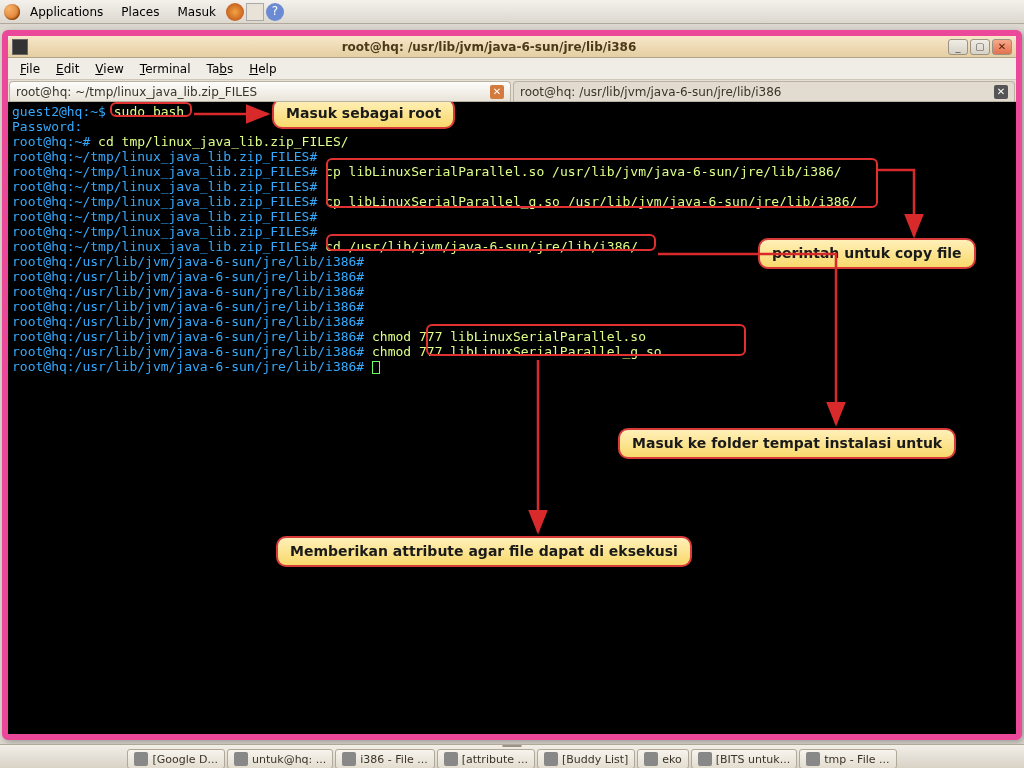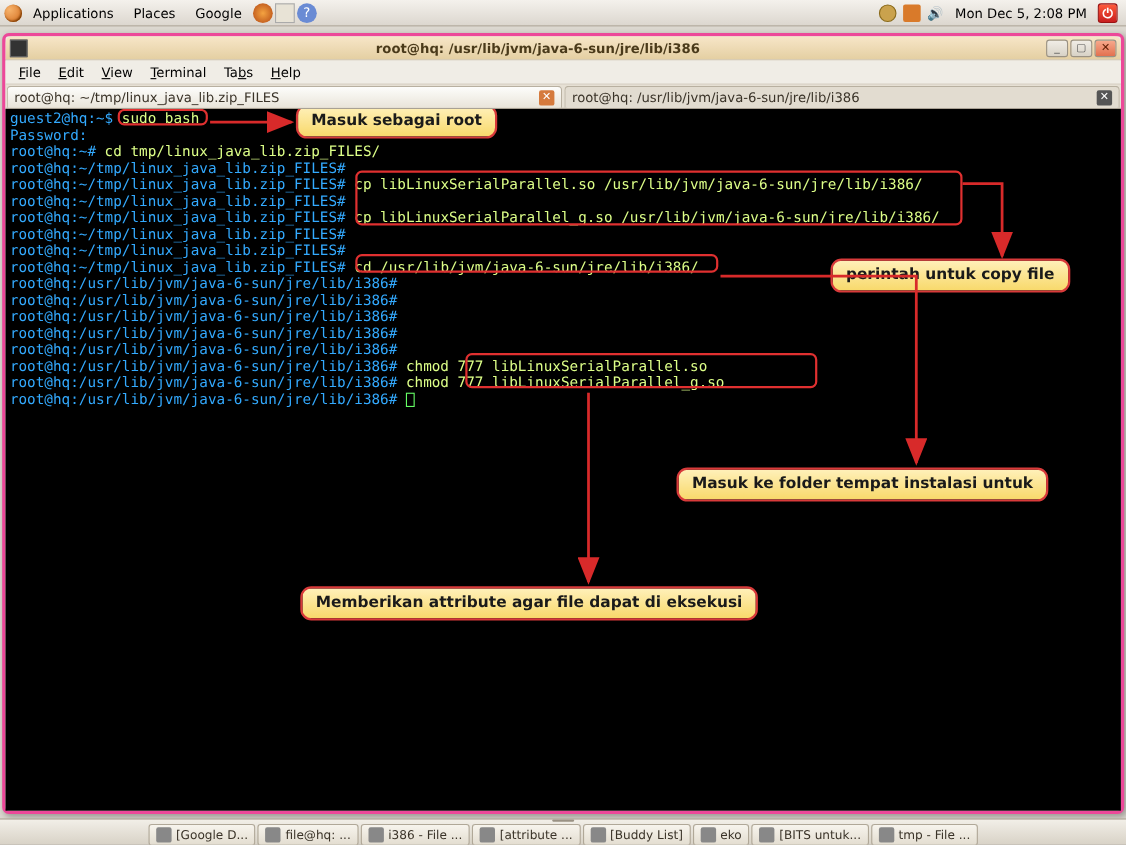--- a/index.html
+++ b/index.html
@@ -33,21 +33,21 @@
   width: 18px; height: 18px; border-radius: 3px;
   background: linear-gradient(#ff5a3a,#c81f1f);
   display:flex;align-items:center;justify-content:center;color:#fff;font-weight:bold;
   border:1px solid #9a1212;
 }
 .window {
   position: absolute;
   left: 2px; top: 30px;
   width: 1020px; height: 710px;
   background: #eee9e1;
-  border: 3px solid #ec4899;
+  border: 6px solid #ec4899;
   border-radius: 6px;
   box-shadow: 2px 2px 6px rgba(0,0,0,.3);
   display: flex; flex-direction: column;
 }
 .titlebar {
   height: 22px;
   background: linear-gradient(#f7e6c8, #e4cfa2);
   border-bottom: 1px solid #b0a488;
   border-radius: 6px 6px 0 0;
   display: flex; align-items: center;
@@ -159,31 +159,24 @@
 .sound-icon::before{content:"\1F50A";}
 .person-icon{width:16px;height:16px;background:#caa24d;border-radius:50%;border:1px solid #8a6a1a;}
 </style>
 </head>
 <body>
 
 <div class="topbar">
   <span class="ubuntu-logo"></span>
   <span class="tb-item">Applications</span>
   <span class="tb-item">Places</span>
-  <span class="tb-item">Google</span>
+  <span class="tb-item">Masuk</span>
   <span class="tb-icon" style="background:radial-gradient(circle,#f4a341,#b34713);border-radius:50%;"></span>
   <span class="tb-icon" style="background:#e8e3d6;border:1px solid #aaa;"></span>
   <span class="tb-icon" style="background:#6a8bd4;border-radius:50%;color:#fff;text-align:center;line-height:16px;">?</span>
-  <div class="topbar-right">
-    <span class="person-icon"></span>
-    <span style="width:16px;height:16px;background:#d97a2a;border-radius:2px;"></span>
-    <span class="sound-icon"></span>
-    <span class="clock">Mon Dec  5,  2:08 PM</span>
-    <span class="power-btn">⏻</span>
-  </div>
 </div>
 
 <div class="window">
   <div class="titlebar">
     <span style="width:16px;height:16px;background:#333;border:1px solid #666;margin-right:4px;"></span>
     <span class="title">root@hq: /usr/lib/jvm/java-6-sun/jre/lib/i386</span>
     <span class="win-btn">_</span>
     <span class="win-btn">▢</span>
     <span class="win-btn close">✕</span>
   </div>
@@ -258,21 +251,21 @@
 
 <div class="taskbar">
   <span class="show-desktop"></span>
   <div id="taskbtns" style="display:flex;gap:2px;">
       <div class="task-btn">
         <span class="mini-icon"></span>
         <span>[Google D...</span>
       </div>
       <div class="task-btn">
         <span class="mini-icon"></span>
-        <span>file@hq: ...</span>
+        <span>untuk@hq: ...</span>
       </div>
       <div class="task-btn">
         <span class="mini-icon"></span>
         <span>i386 - File ...</span>
       </div>
       <div class="task-btn">
         <span class="mini-icon"></span>
         <span>[attribute ...</span>
       </div>
       <div class="task-btn">

